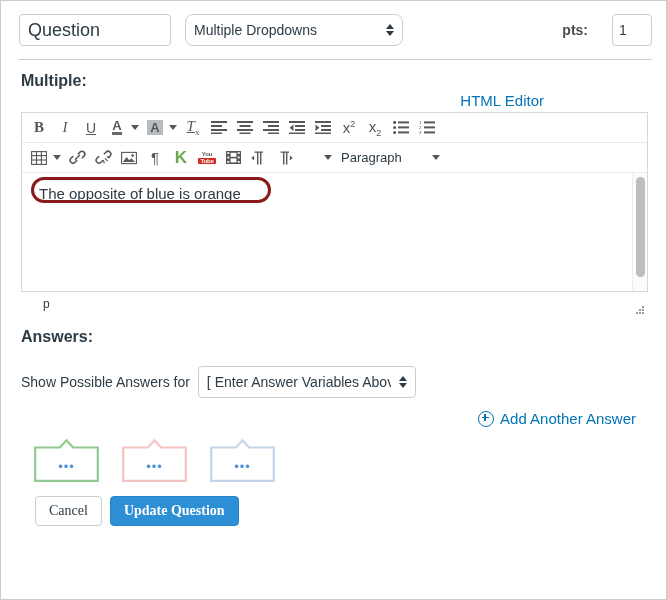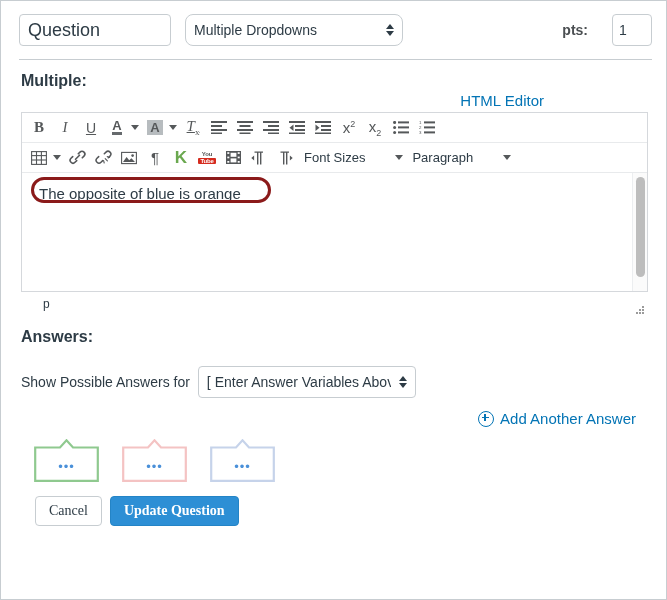--- a/index.html
+++ b/index.html
@@ -651,23 +651,20 @@
               </g>
             </svg>
         </div>
         <div class="tb-btn">
           <svg width="16" height="14" viewBox="0 0 16 14">
               <g fill="#55585a">
             <path d="M3.5 1.2 L6 1.2 L6 13 L7.4 13 L7.4 1.2 L9 1.2 L9 13 L10.4 13 L10.4 1.2 L12 1.2 L12 0 L3.5 0 Z" transform="translate(0,0.5)"></path>
             <path d="M15.7 7 L12.9 4.6 L12.9 9.4 Z"></path>
               </g>
             </svg>
-        </div>
-        <div class="fontsizes-btn">
-          <span>Font Sizes</span>
         </div>
         <div class="tb-caret" style="margin-left:26px;"></div>
         <div class="paragraph-btn">
           <span>Paragraph</span>
         </div>
         <div class="tb-caret" style="margin-left:26px;"></div>
       </div>
 
       <div class="rce-body">
         <div class="rce-text">The opposite of blue is orange</div>

